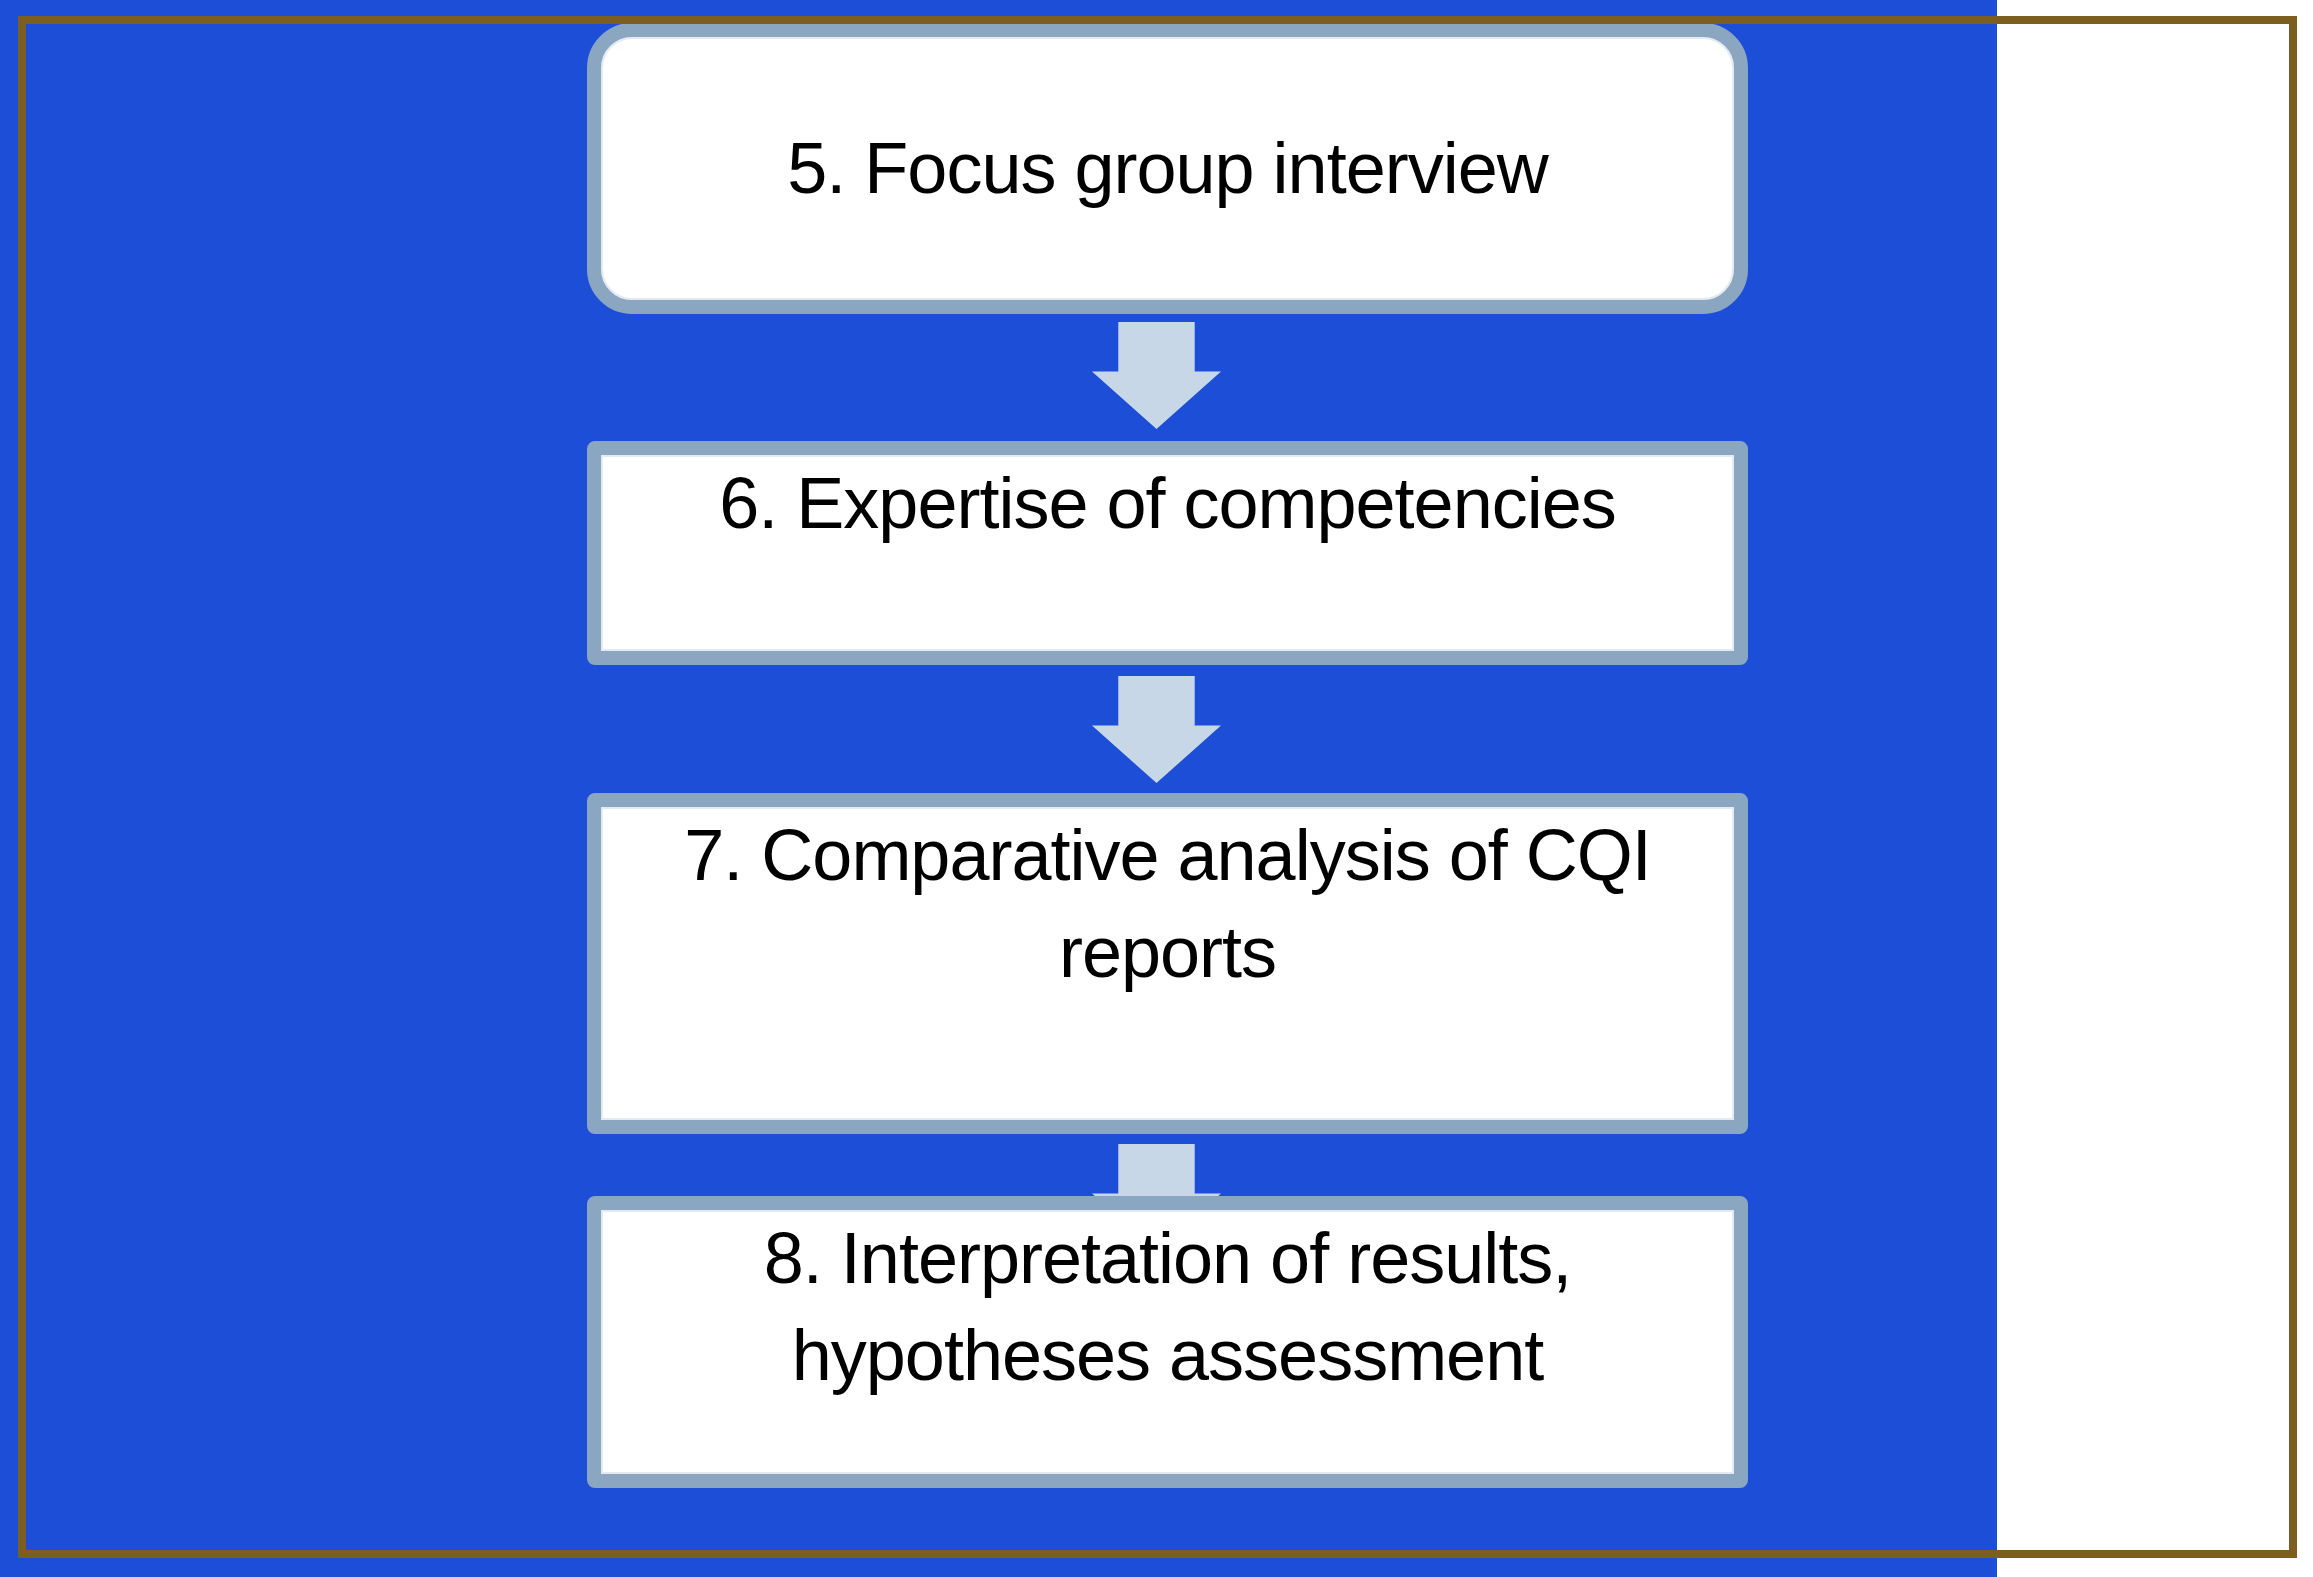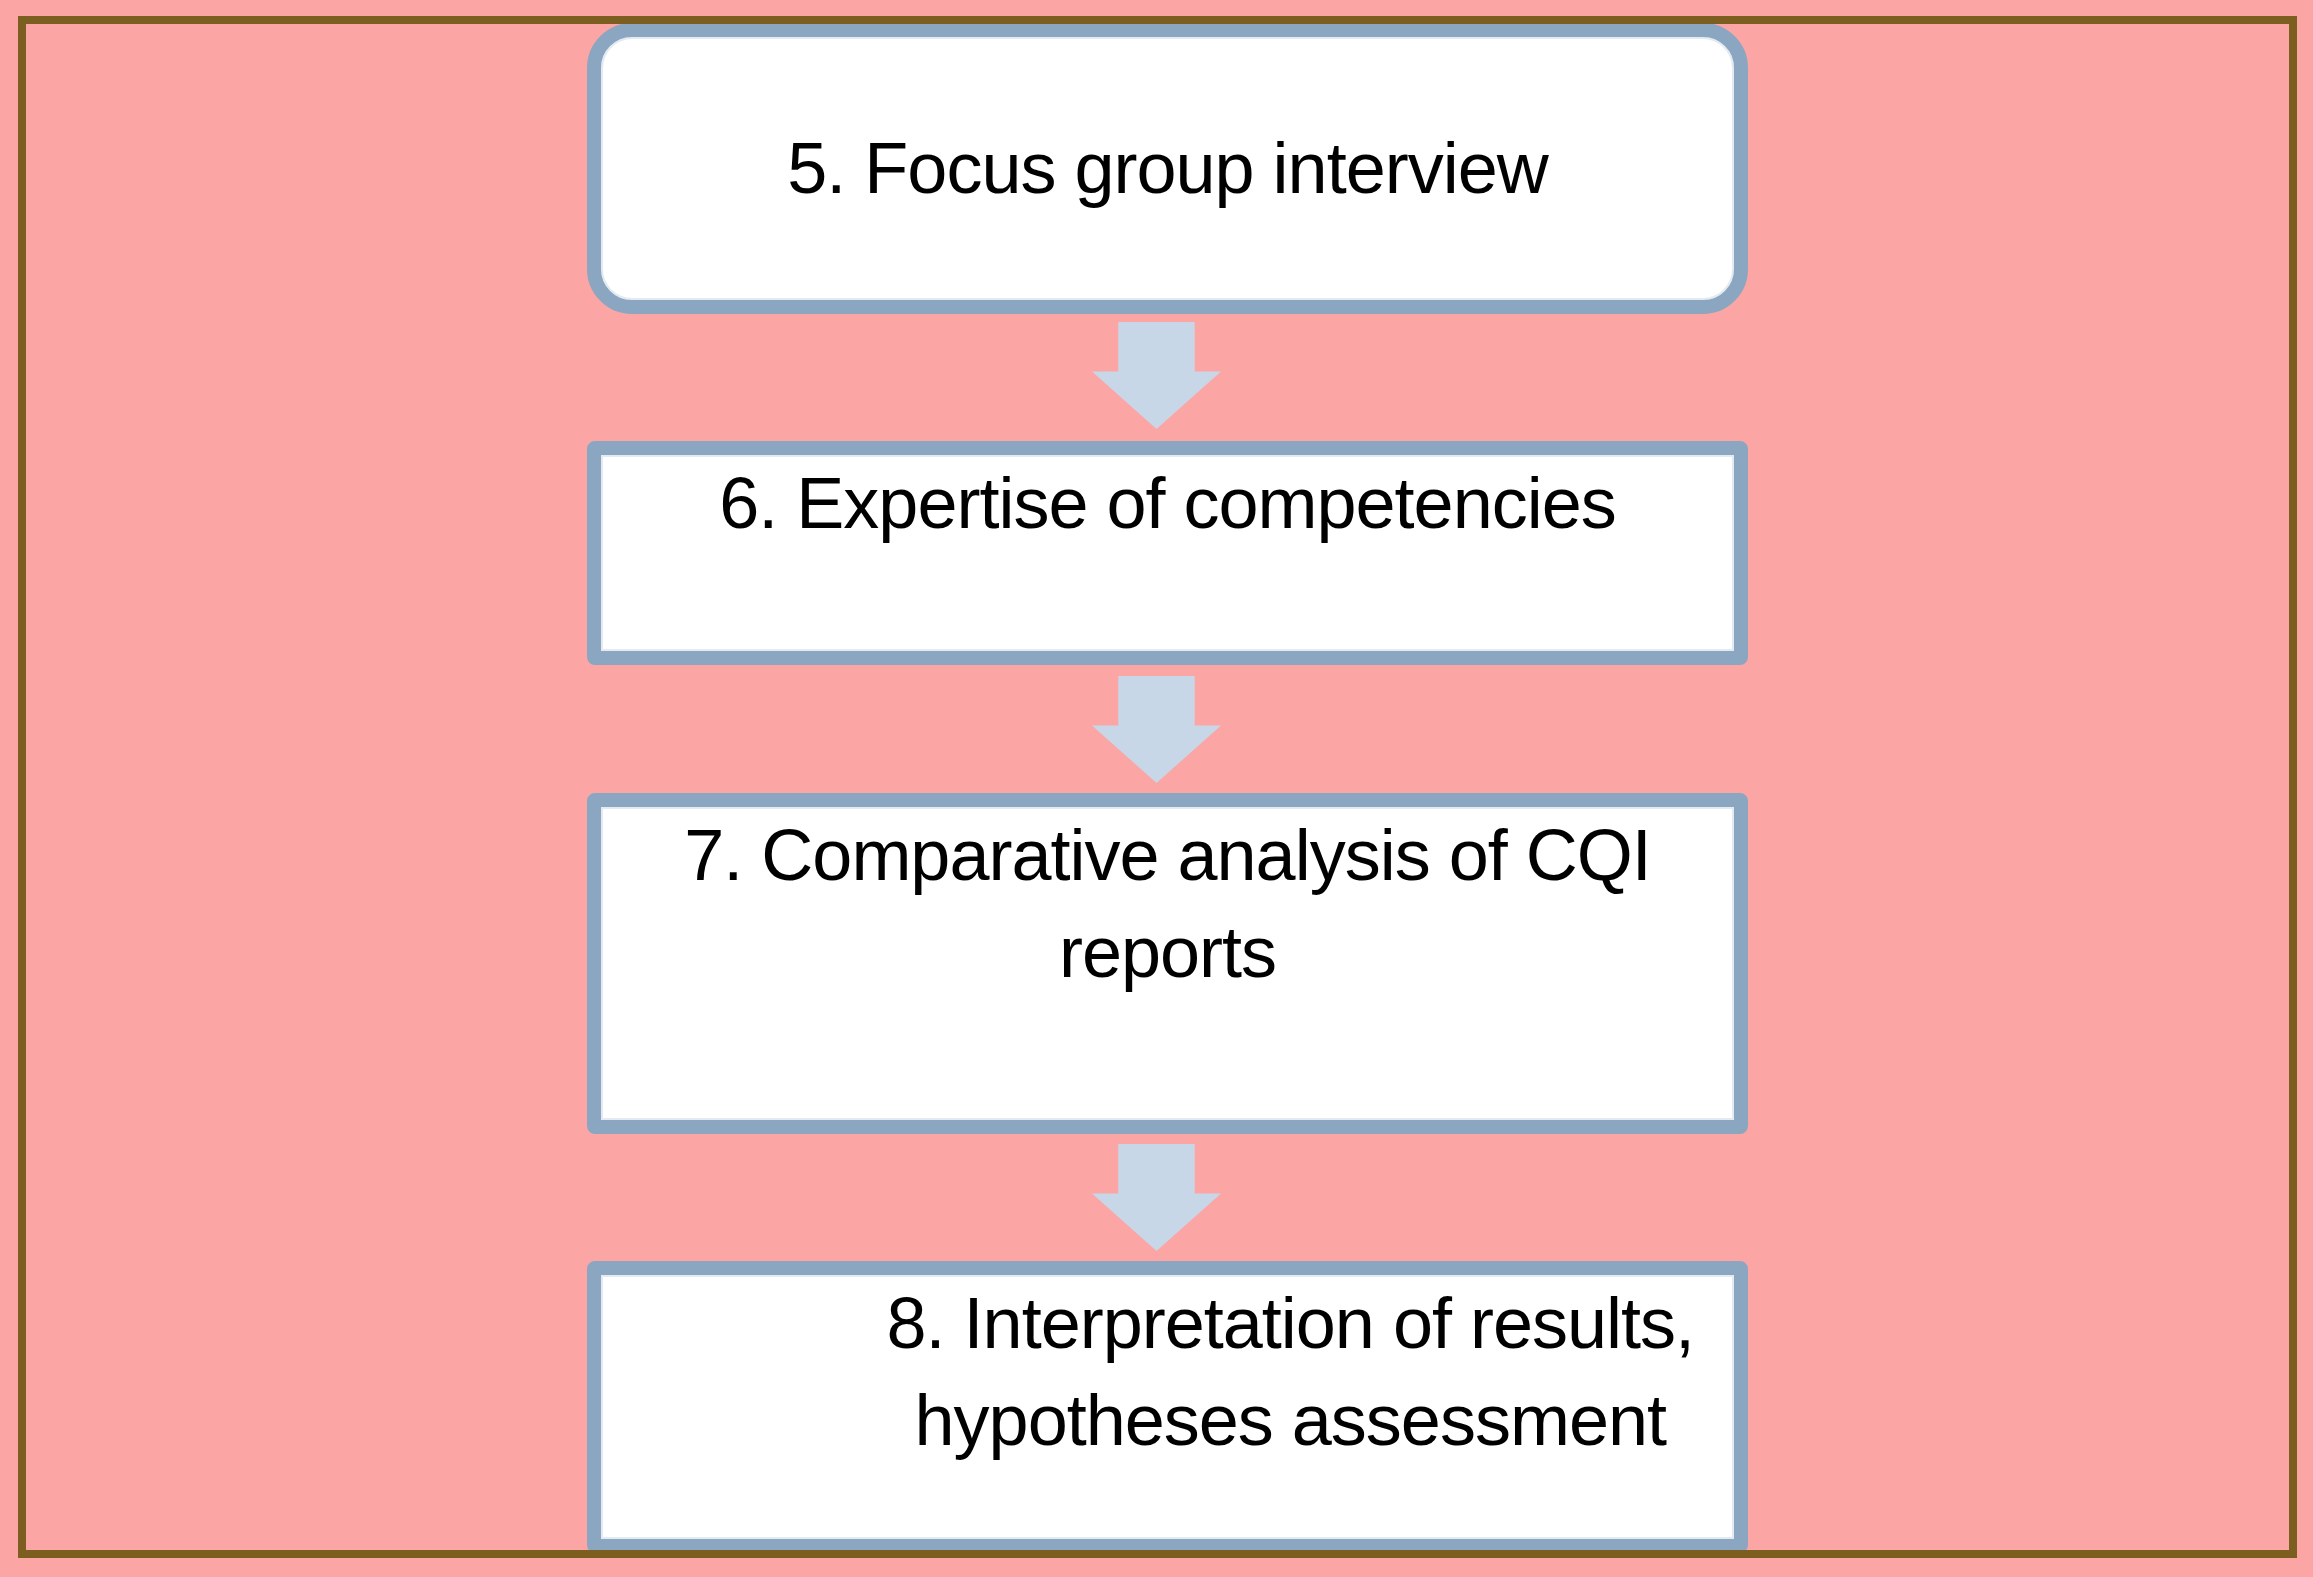--- a/index.html
+++ b/index.html
@@ -11,23 +11,23 @@
     width: 2313px;
     height: 1577px;
     position: relative;
     overflow: hidden;
     font-family: "Liberation Sans", "DejaVu Sans", sans-serif;
     color: #000000;
   }
   .canvas {
     position: absolute;
     left: 0; top: 0;
-    width: 2313px;
+    width: 1997px;
     height: 1577px;
-    background: #fca5a5;
+    background: #1d4ed8;
   }
   
   .page-frame {
     position: absolute;
     left: 18px;
     top: 16px;
     width: 2279px;
     height: 1542px;
     box-sizing: border-box;
     border: 8px solid #7B5E20;
@@ -54,21 +54,21 @@
     white-space: pre-line;
     padding: 0 40px;
     letter-spacing: -1px;
   }
   .v-center { align-items: center; }
   .v-top    { align-items: flex-start; border-radius: 8px; }
 
   #step-box-1 { top: 23px;   height: 291px; }
   #step-box-2 { top: 441px;  height: 224px; }
   #step-box-3 { top: 793px;  height: 341px; }
-  #step-box-4 { top: 1261px; height: 292px; justify-content: flex-end; }
+  #step-box-4 { top: 1196px; height: 292px; }
 
   .flow-arrow {
     position: absolute;
     left: 1092px;
     width: 129px;
     height: 107px;
     z-index: 1;
   }
   #flow-arrow-1 { top: 322px; }
   #flow-arrow-2 { top: 676px; }

